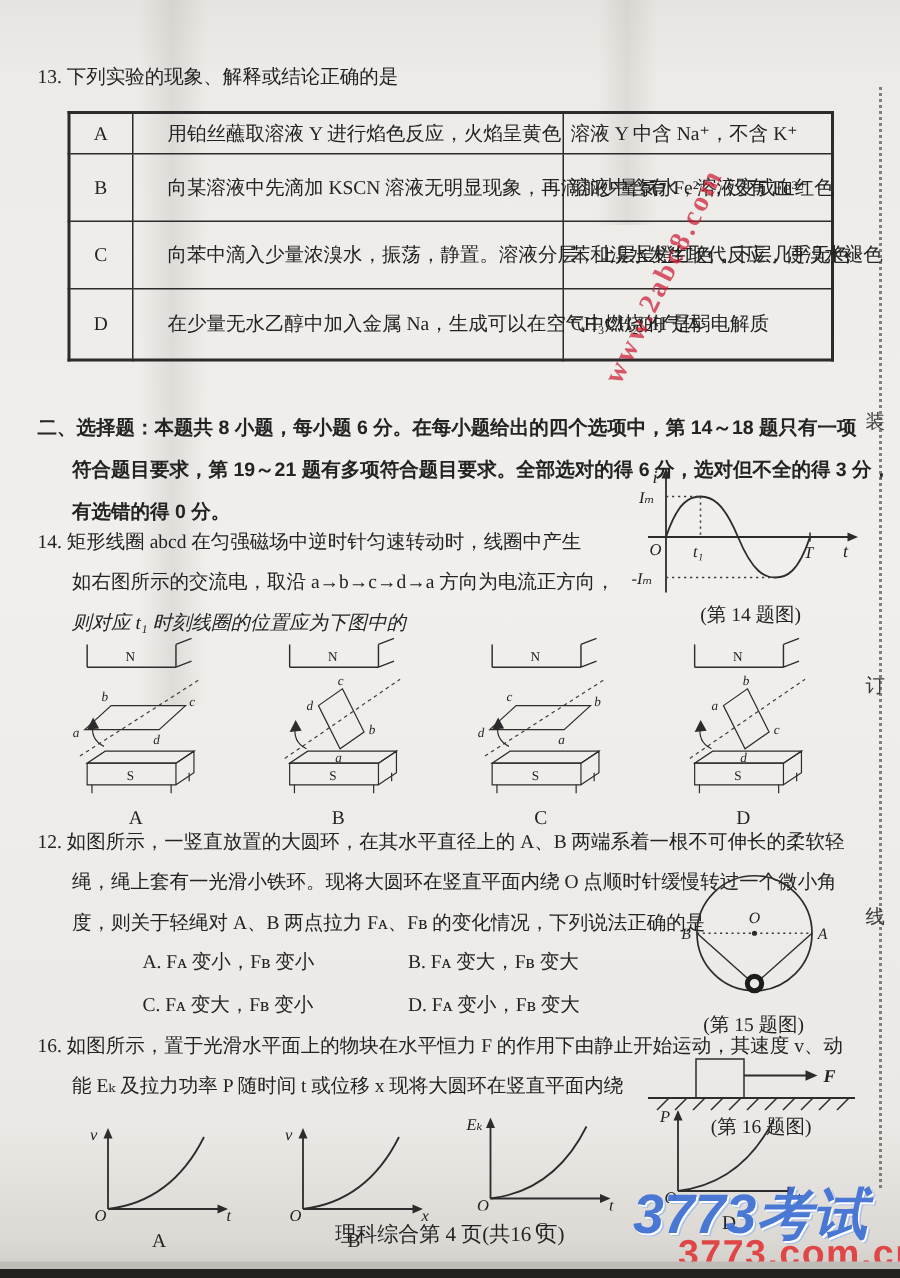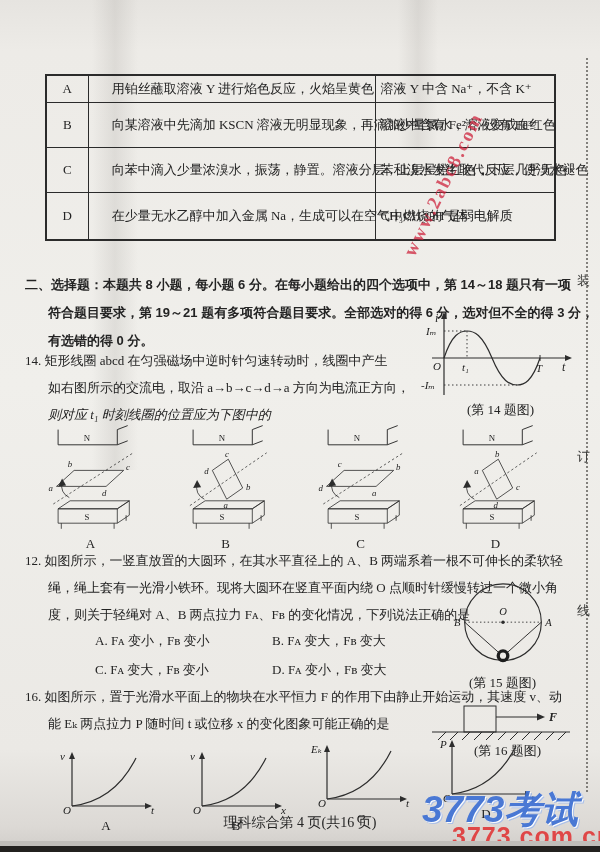--- a/index.html
+++ b/index.html
@@ -47,20 +47,21 @@
   .optletter{font-size:13px;text-align:center;}
 </style>
 </head>
 <body>
 
 <div class="page">
 
   <div class="band band1"></div>
   <div class="band band2"></div>
 
+  <div class="abs txt" style="left:25px;top:42px;">13. 下列实验的现象、解释或结论正确的是</div>
 
   <table class="qtable abs" style="left:45px;top:74px;">
     <colgroup>
         <col style="width:42px">
         <col style="width:287px">
         <col style="width:180px">
       </colgroup>
     <tbody>
     <tr style="height:27px">
       <td class="copt">A</td>
@@ -209,21 +210,21 @@
     <line class="thin" x1="15" y1="44" x2="52" y2="77"></line>
     <line class="thin" x1="95" y1="44" x2="58" y2="77"></line>
     <circle cx="55" cy="79" r="5" fill="none" stroke="#1d1d1d" stroke-width="3.5"></circle>
     <text class="var" x="51" y="37" font-size="11">O</text>
     <text class="var" x="4" y="48" font-size="11">B</text>
     <text class="var" x="99" y="48" font-size="11">A</text>
   </svg>
   <div class="abs caption" style="left:440px;top:674px;width:125px;">(第 15 题图)</div>
 
   <div class="abs txt" style="left:25px;top:688px;">16. 如图所示，置于光滑水平面上的物块在水平恒力 F 的作用下由静止开始运动，其速度 v、动</div>
-  <div class="abs txt" style="left:48px;top:715px;">能 Eₖ 两点拉力 P 随时间 t 或位移 x 的变化图象可能正确的是</div>
+  <div class="abs txt" style="left:48px;top:715px;">能 Eₖ 及拉力功率 P 随时间 t 或位移 x 现将大圆环在竖直平面内绕</div>
 
   <svg class="abs" style="left:428px;top:700px;" width="148" height="42" viewBox="0 0 148 42">
     <line class="ln" x1="4" y1="32" x2="142" y2="32"></line>
     <path class="thin" d="M10,40 L18,32 M22,40 L30,32 M34,40 L42,32 M46,40 L54,32 M58,40 L66,32 M70,40 L78,32 M82,40 L90,32 M94,40 L102,32 M106,40 L114,32 M118,40 L126,32 M130,40 L138,32"></path>
     <rect class="thin" x="36" y="6" width="32" height="26" fill="none"></rect>
     <line class="ln" x1="68" y1="17" x2="112" y2="17"></line>
     <polygon class="fillshape" points="117,17 109,13.5 109,20.5"></polygon>
     <text class="var" x="121" y="21" font-size="12" font-weight="bold">F</text>
   </svg>
   <div class="abs caption" style="left:440px;top:742px;width:135px;">(第 16 题图)</div>

